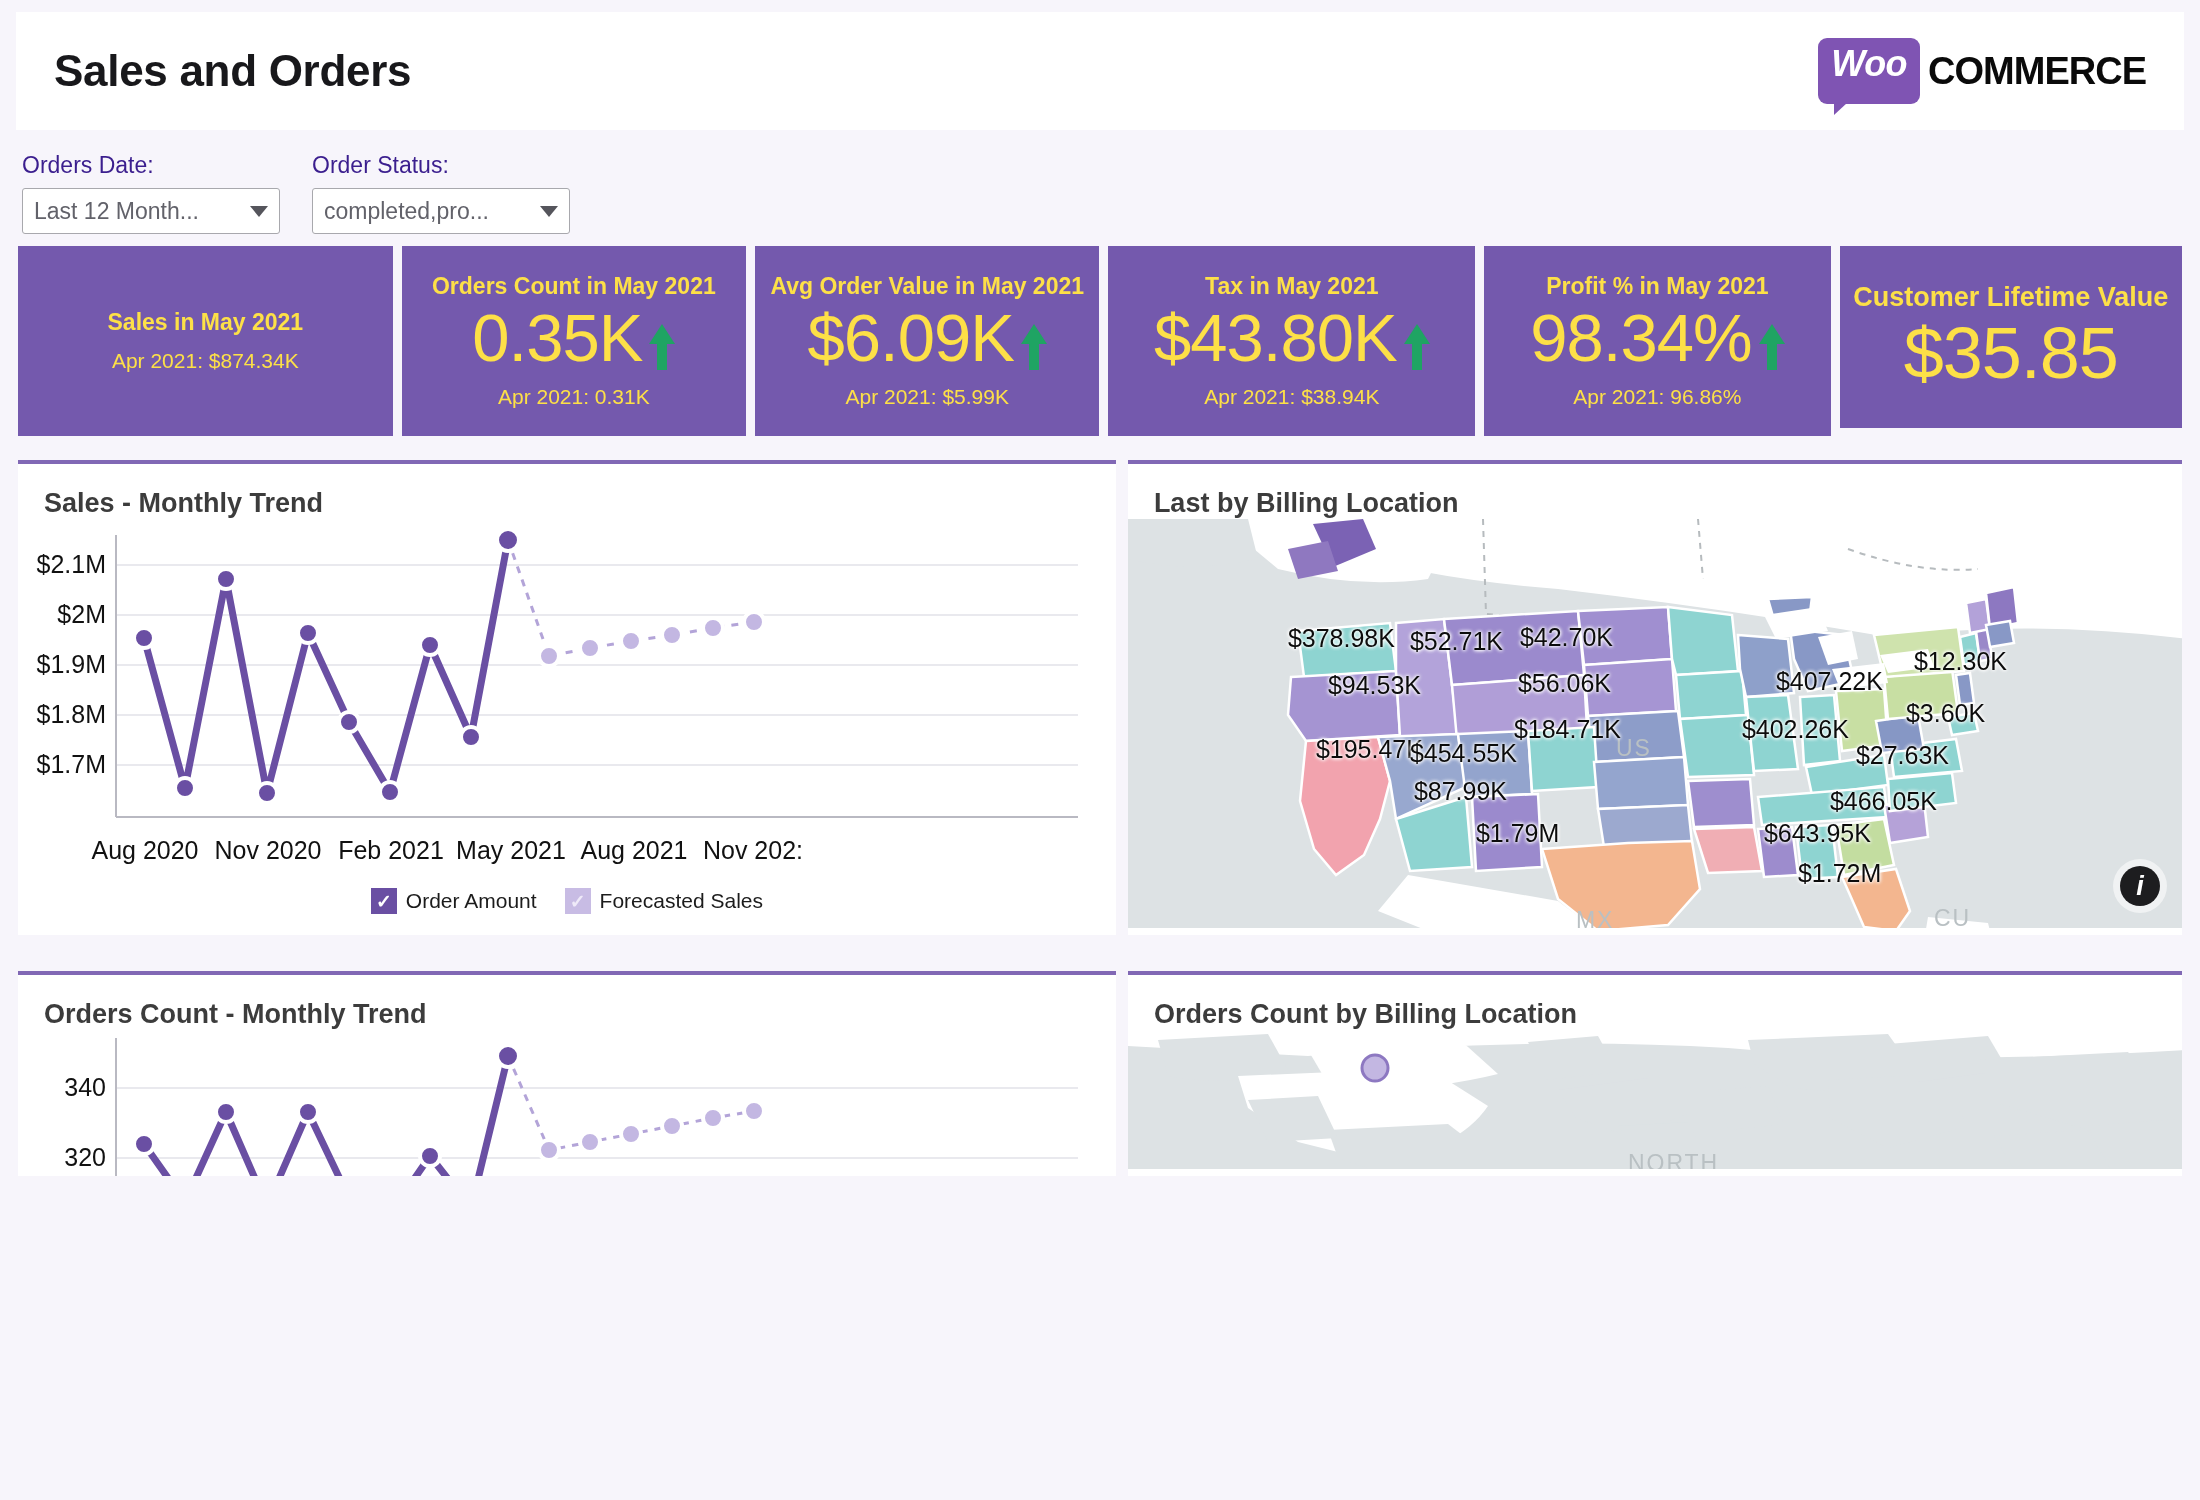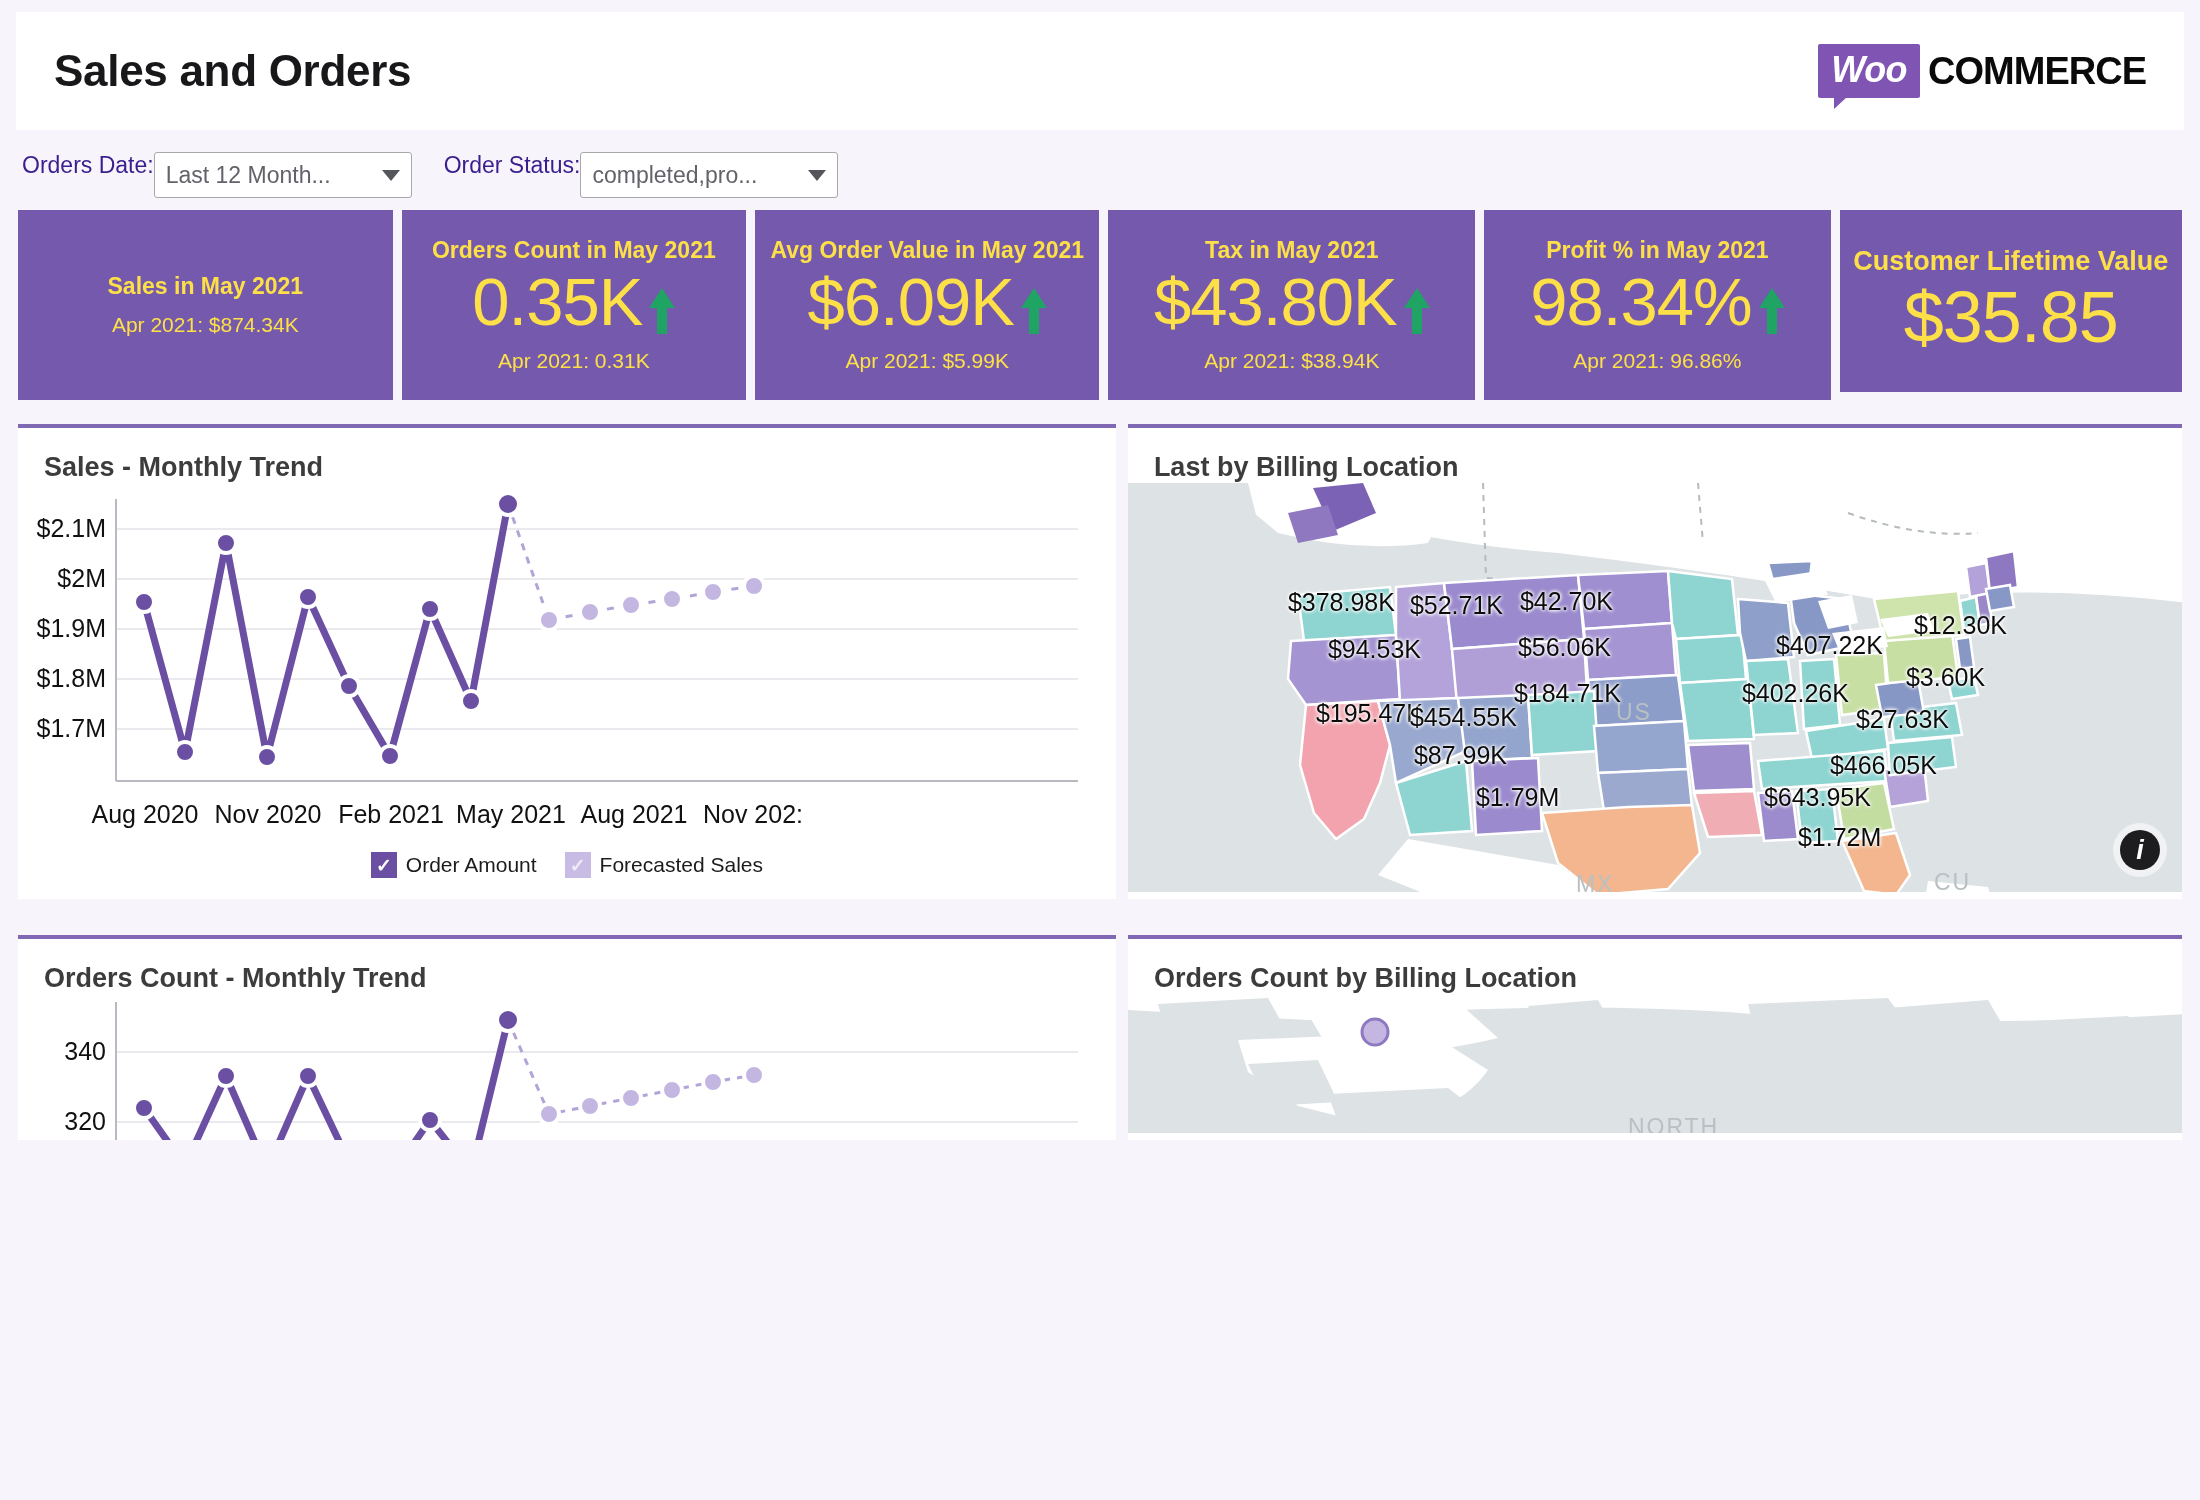--- a/index.html
+++ b/index.html
@@ -19,36 +19,36 @@
     display: flex; align-items: center; justify-content: space-between;
     padding: 0 38px;
   }
   .page-title {
     font-size: 44px; font-weight: bold; color: #18181b; letter-spacing: -0.3px;
   }
   .woo-logo { display: flex; align-items: center; }
   .woo-badge {
     background: #7f54b3; color: #ffffff;
     font-size: 36px; font-weight: bold; font-style: italic;
-    padding: 5px 13px 7px 13px; border-radius: 2px;
+    padding: 5px 13px 19px 13px; border-radius: 9px;
     letter-spacing: -0.5px; position: relative;
   }
   .woo-badge::after {
     content: ""; position: absolute; left: 16px; bottom: -11px;
     border-left: 13px solid #7f54b3;
     border-bottom: 12px solid transparent;
   }
   .woo-word {
     font-size: 38px; font-weight: bold; color: #0a0a0a;
     letter-spacing: -1px; margin-left: 8px;
   }
 
   
   .filters { display: flex; gap: 32px; padding: 22px 6px 12px 6px; }
-  .filter-group { display: flex; flex-direction: row; }
+  .filter-group { display: flex; flex-direction: column; }
   .filter-label {
     font-size: 23px; color: #3b1e8e; margin-bottom: 9px; font-weight: normal;
   }
   .select-box {
     width: 258px; height: 46px;
     background: #ffffff; border: 1px solid #a8a8ad; border-radius: 3px;
     display: flex; align-items: center; justify-content: space-between;
     padding: 0 11px; cursor: pointer;
   }
   .select-box .sel-val { font-size: 23px; color: #62626a; white-space: nowrap; }

